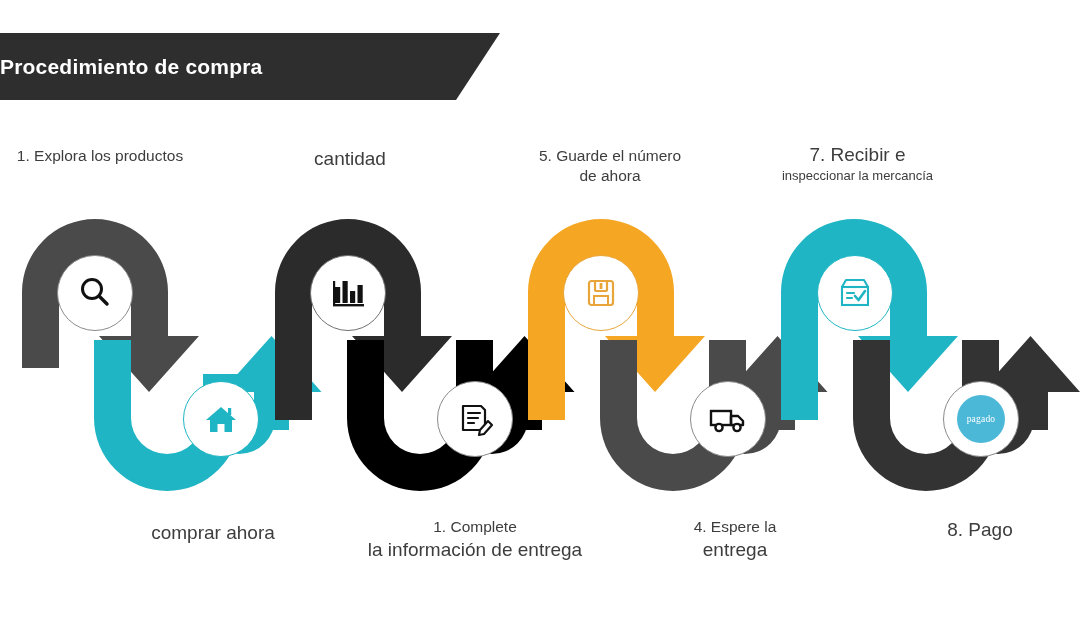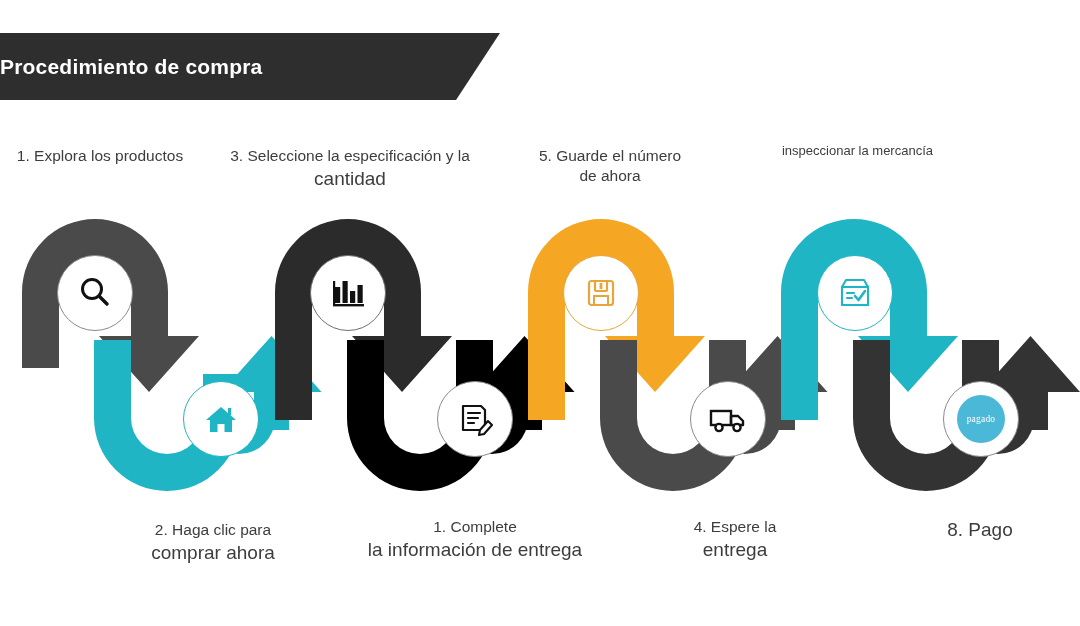--- a/index.html
+++ b/index.html
@@ -182,45 +182,44 @@
     <div class="paid-chip">
       <span>pagado</span>
     </div>
   </div>
 
   <div class="label" style="left:0px;top:146px;width:200px;">
     <div class="l1">1. Explora los productos</div>
   </div>
 
   <div class="label" style="left:108px;top:520px;width:210px;">
-    <div class="l1">2. Haga clic para</div>
     <div class="l2">comprar ahora</div>
   </div>
 
   <div class="label" style="left:215px;top:146px;width:270px;">
-    <div class="l1">3. Seleccione la especificación y la</div>
     <div class="l2">cantidad</div>
   </div>
 
   <div class="label" style="left:350px;top:517px;width:250px;">
     <div class="l1">1. Complete</div>
     <div class="l2">la información de entrega</div>
   </div>
 
   <div class="label" style="left:490px;top:146px;width:240px;">
     <div class="l1">5. Guarde el número</div>
     <div class="l1">de ahora</div>
   </div>
 
   <div class="label" style="left:645px;top:517px;width:180px;">
     <div class="l1">4. Espere la</div>
     <div class="l2">entrega</div>
   </div>
 
   <div class="label" style="left:745px;top:142px;width:225px;">
+    <div class="l2">7. Recibir e</div>
     <div class="l-small">inspeccionar la mercancía</div>
   </div>
 
   <div class="label" style="left:890px;top:517px;width:180px;">
     <div class="l2">8. Pago</div>
   </div>
 
 </div>
 
 </body></html>

